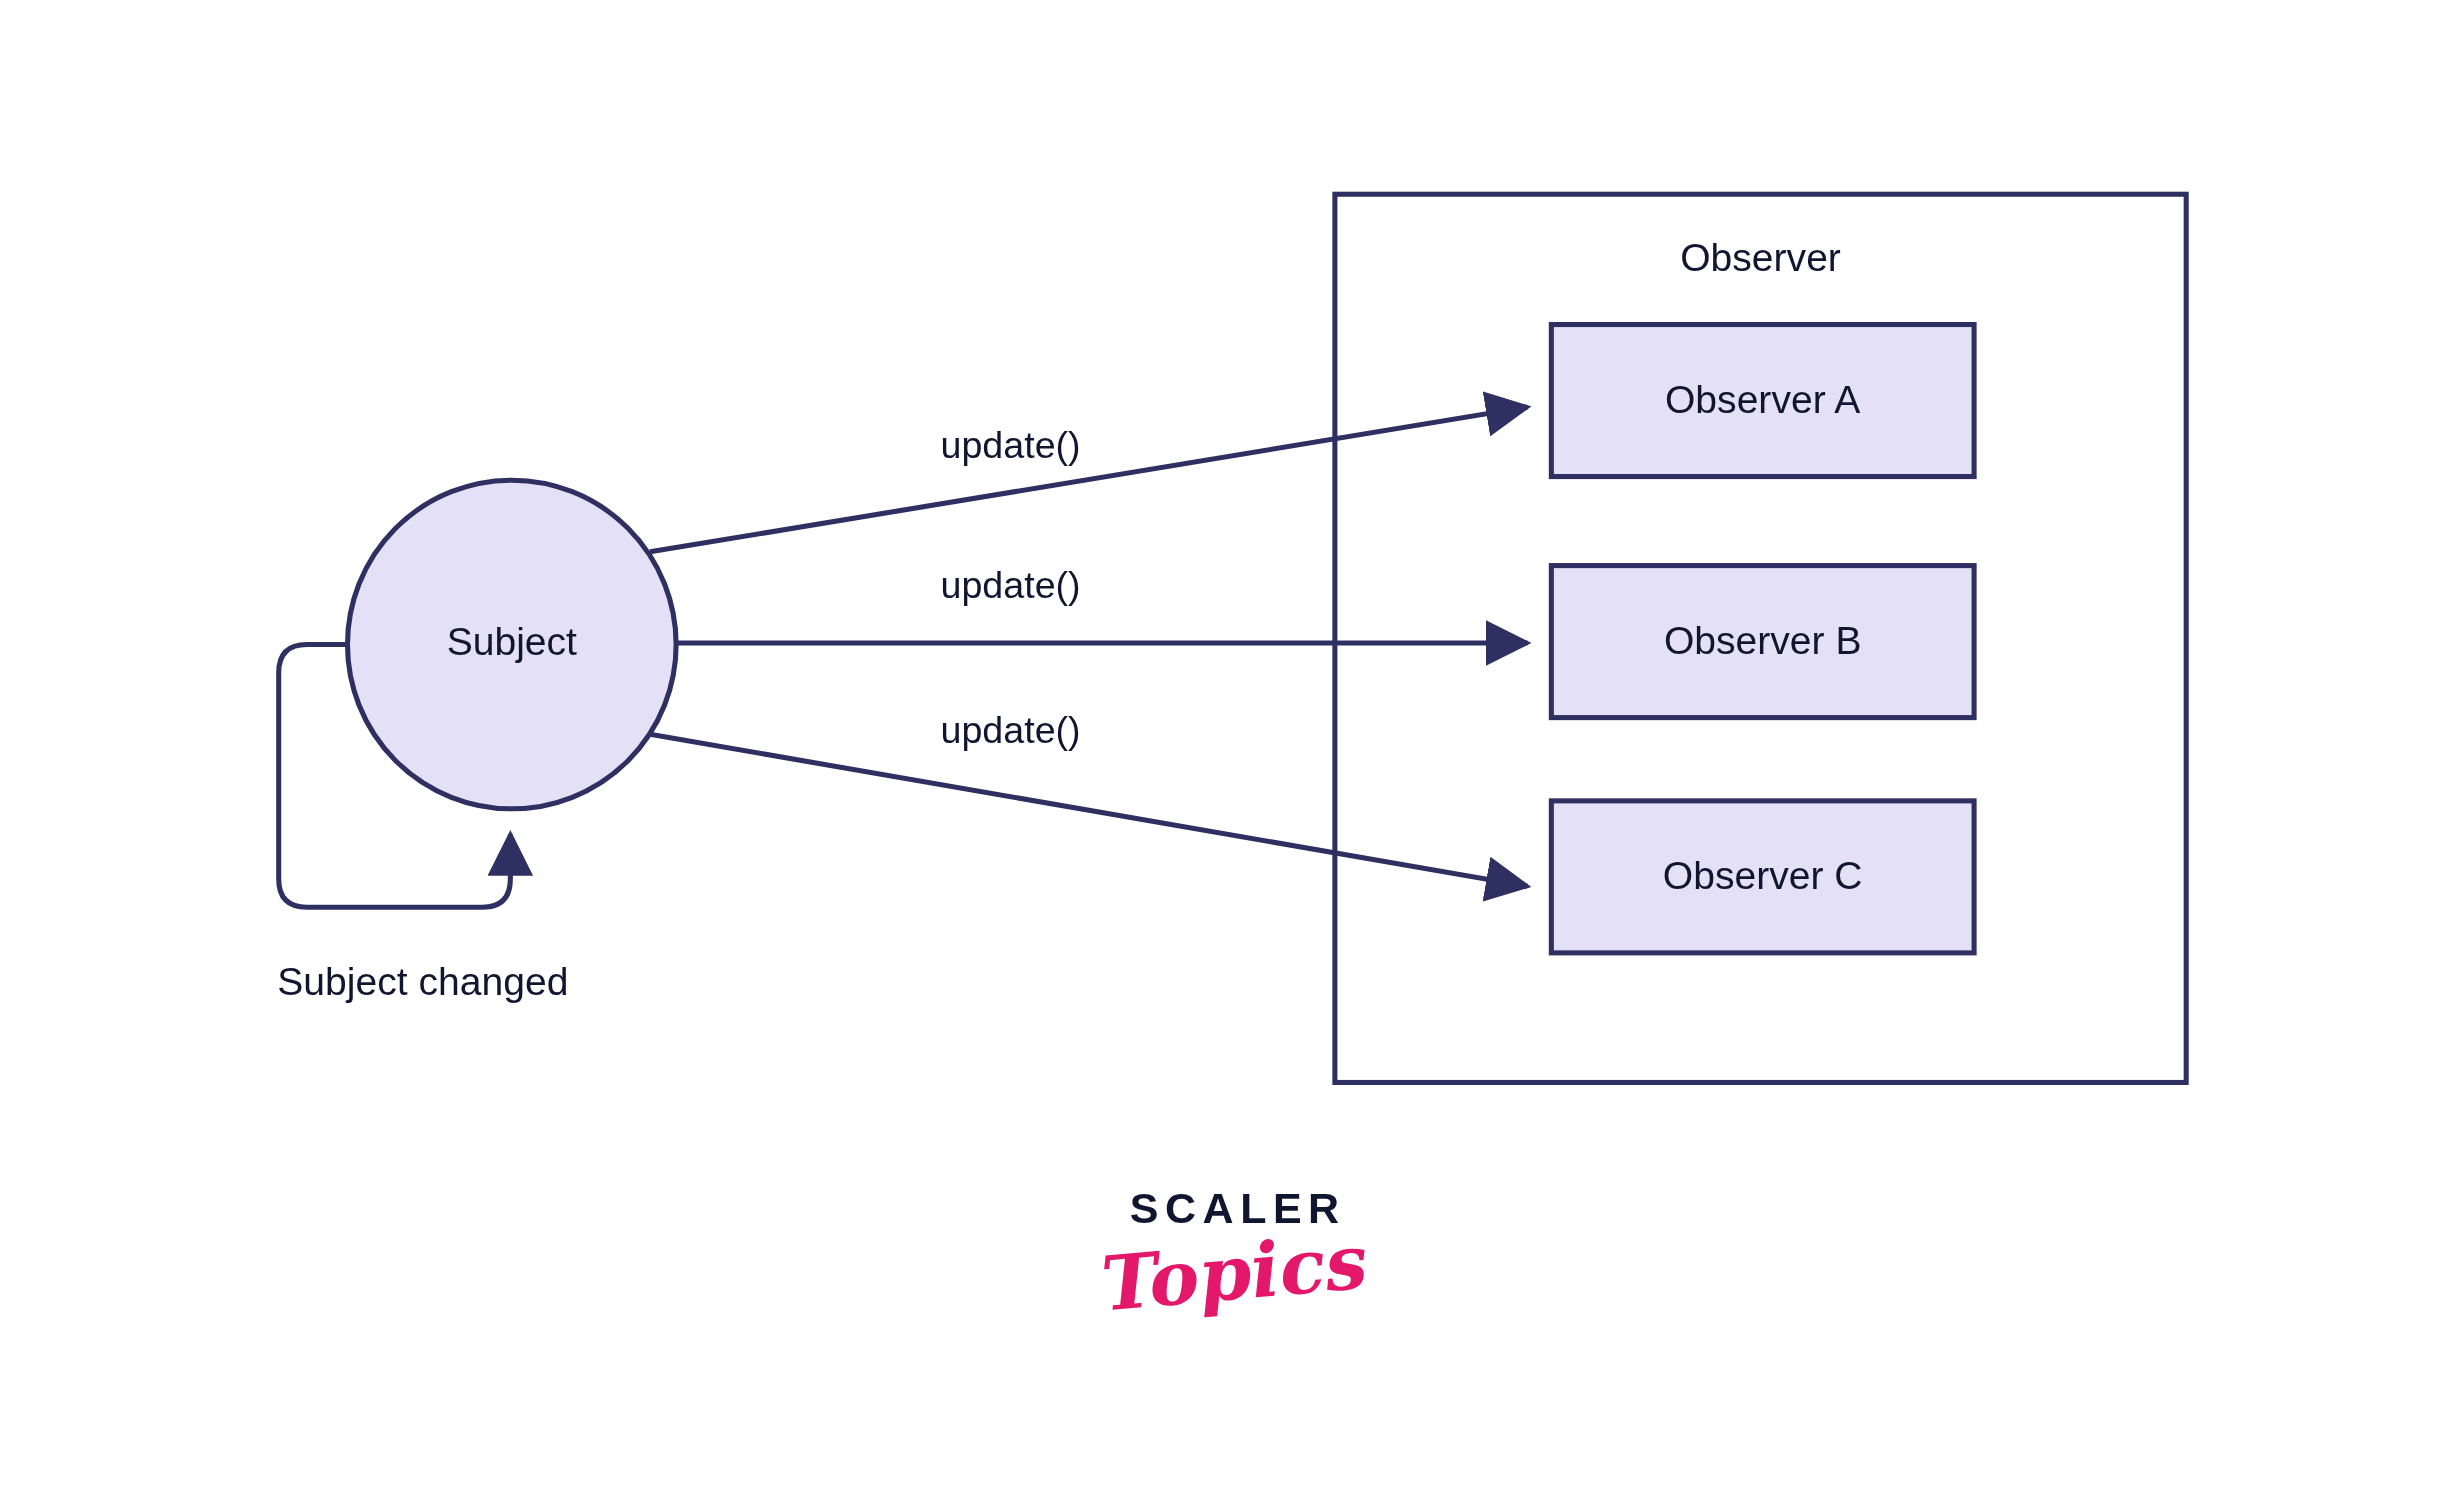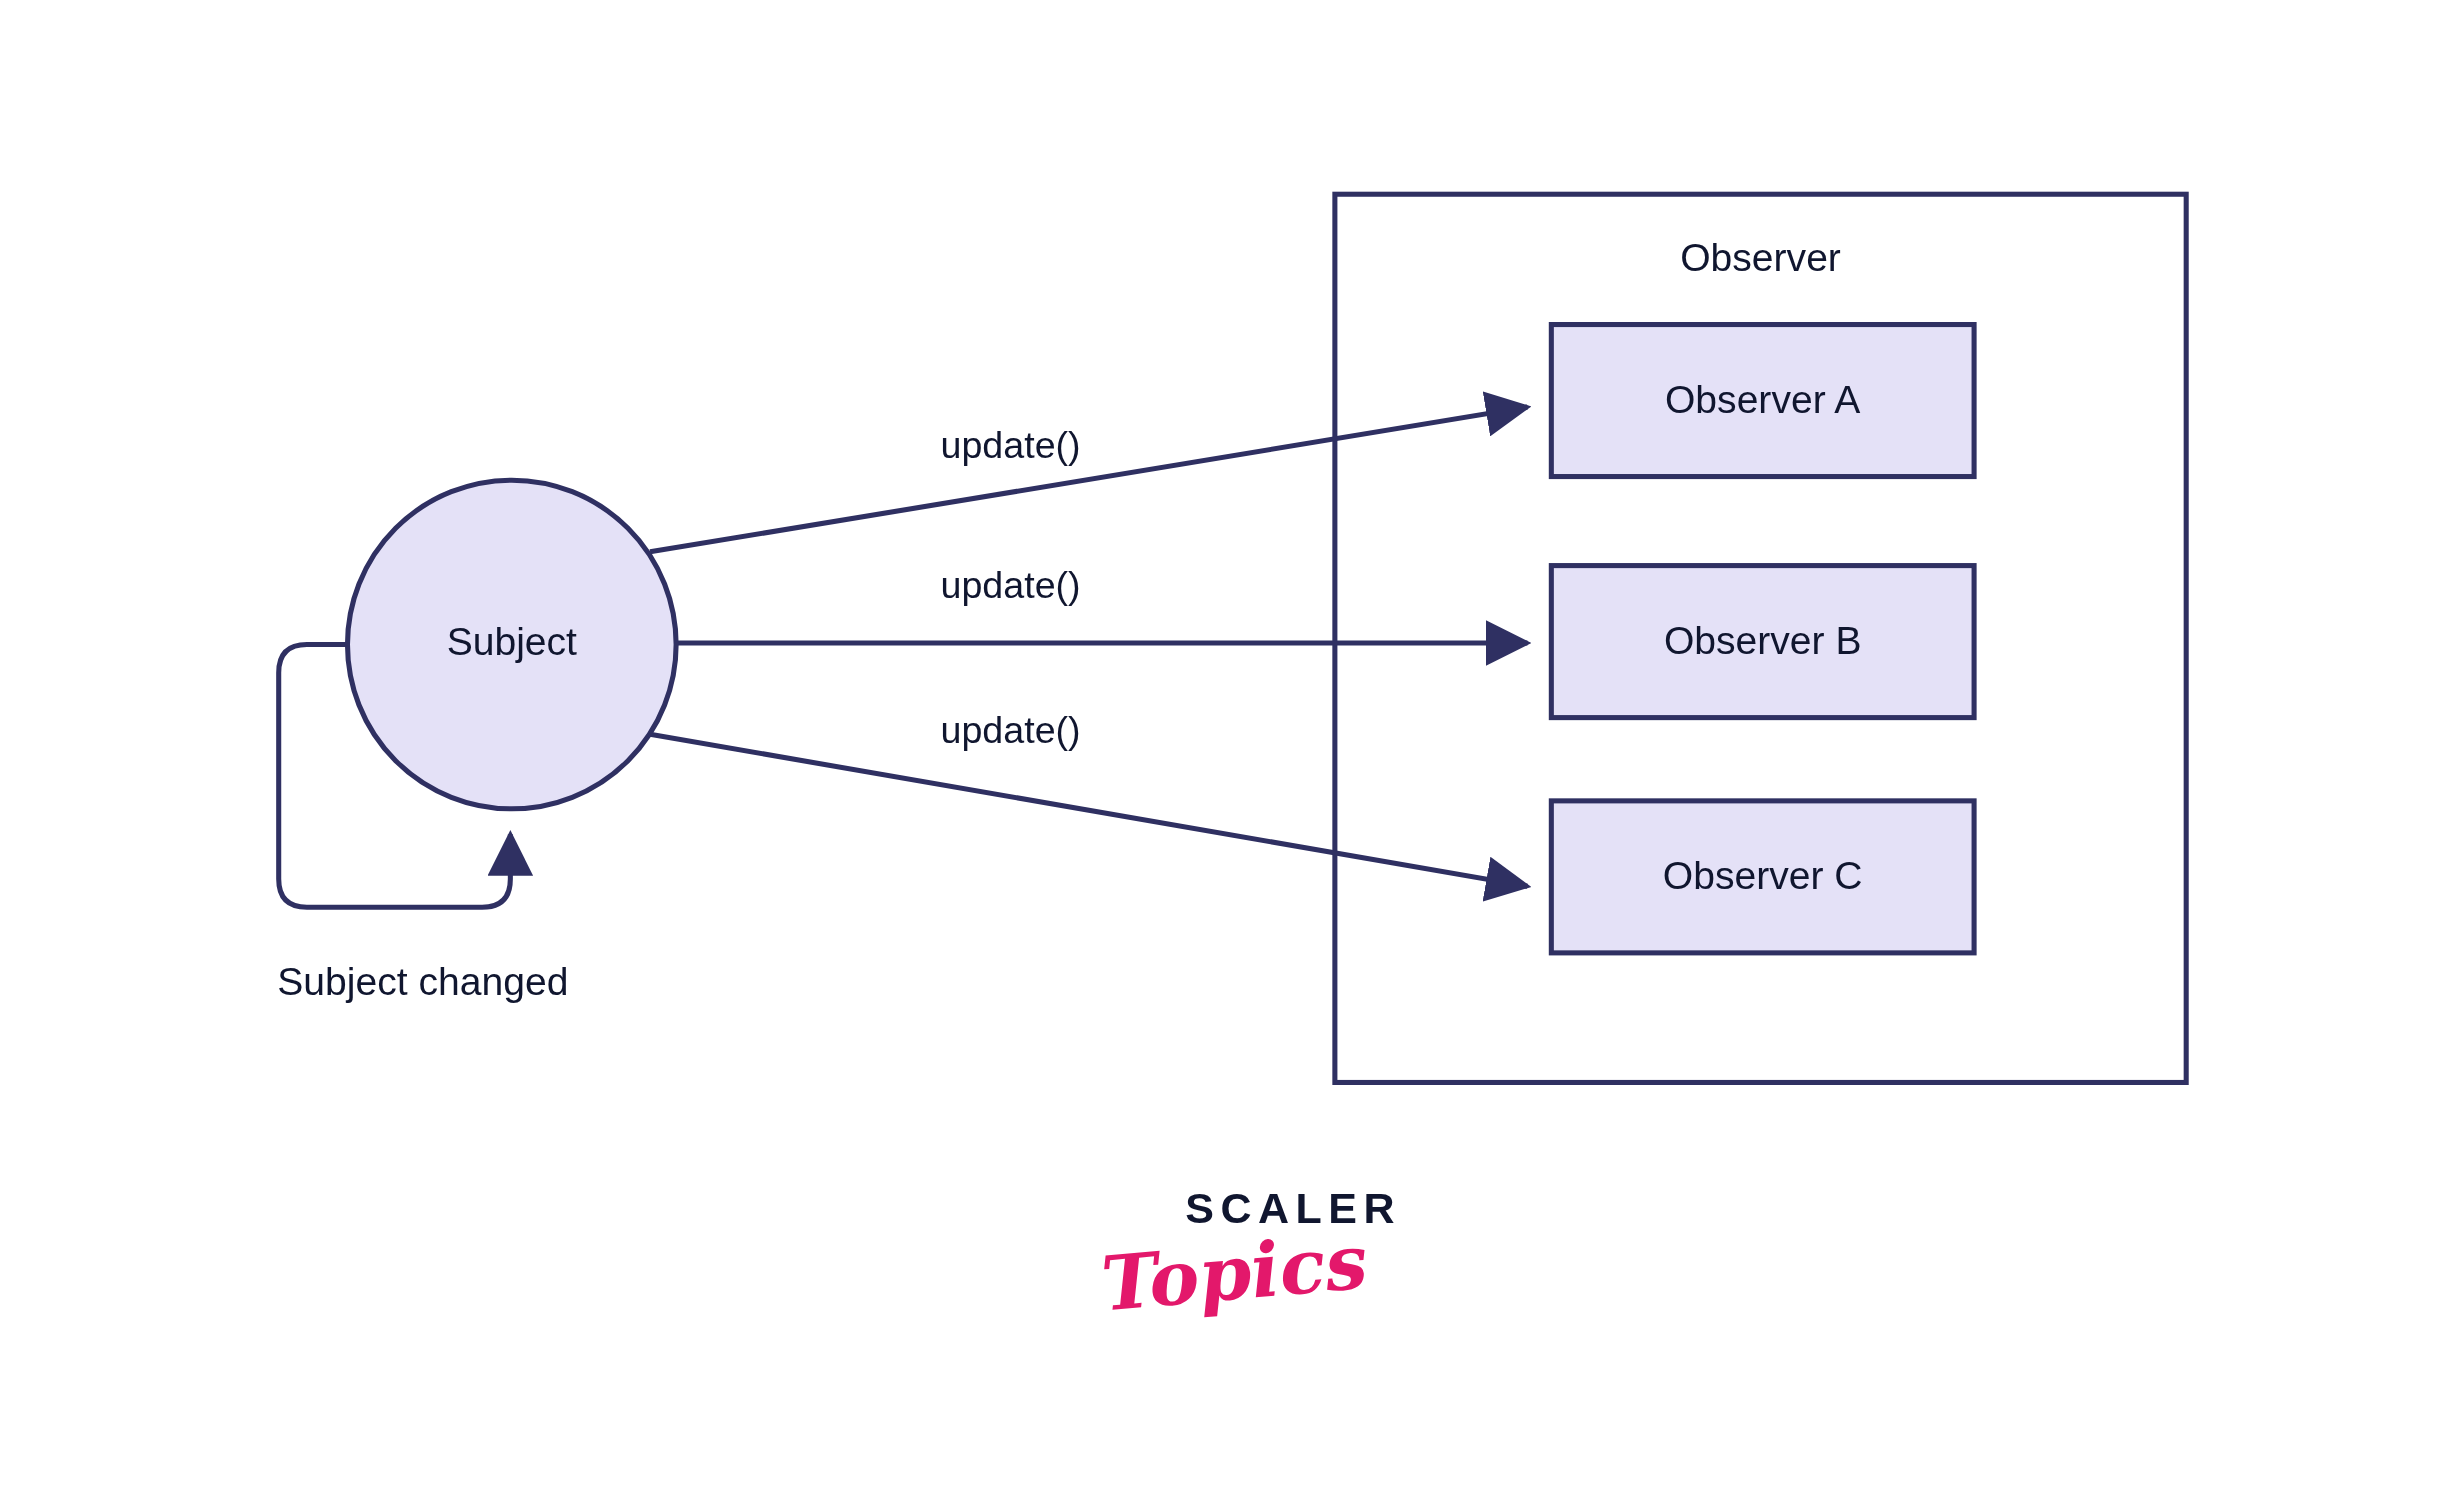--- a/index.html
+++ b/index.html
@@ -66,21 +66,20 @@
   }
   .brand-word {
     font-family: "Liberation Sans", "DejaVu Sans", sans-serif;
     font-weight: bold;
     font-size: 43px;
     letter-spacing: 6.5px;
     color: #10162F;
     line-height: 1;
     display: block;
     text-indent: 6.5px;
-    text-align: right;
   }
   .brand-script {
     font-family: "DejaVu Serif", "Liberation Serif", serif;
     font-style: italic;
     font-weight: bold;
     font-size: 75px;
     color: #E3186B;
     line-height: 1.05;
     display: block;
     margin-top: 4.3px;

